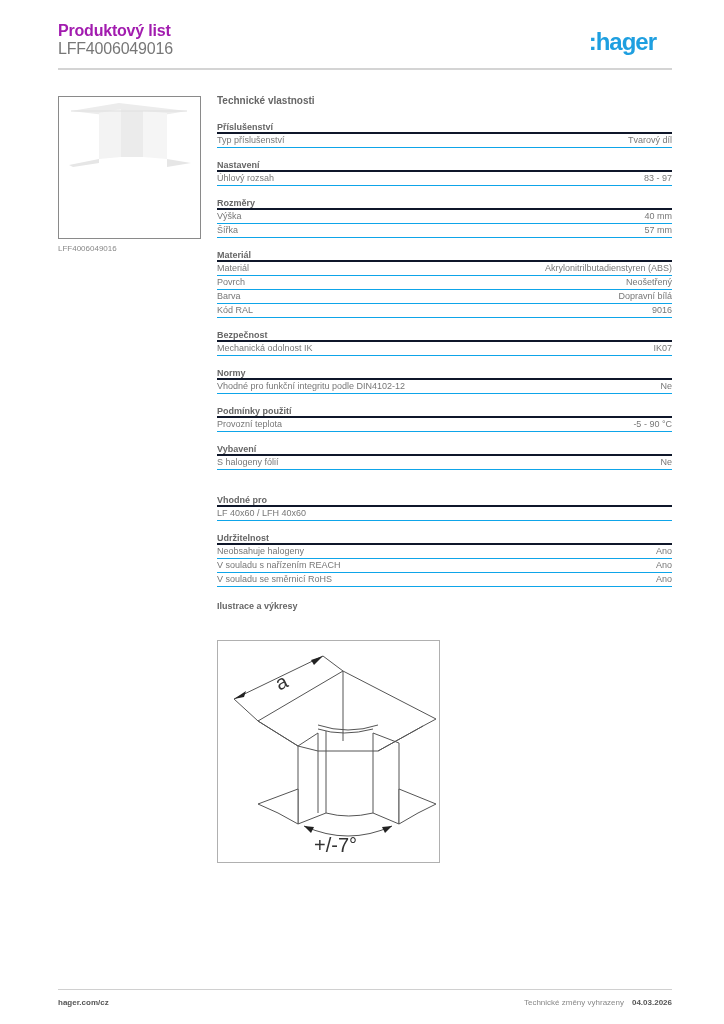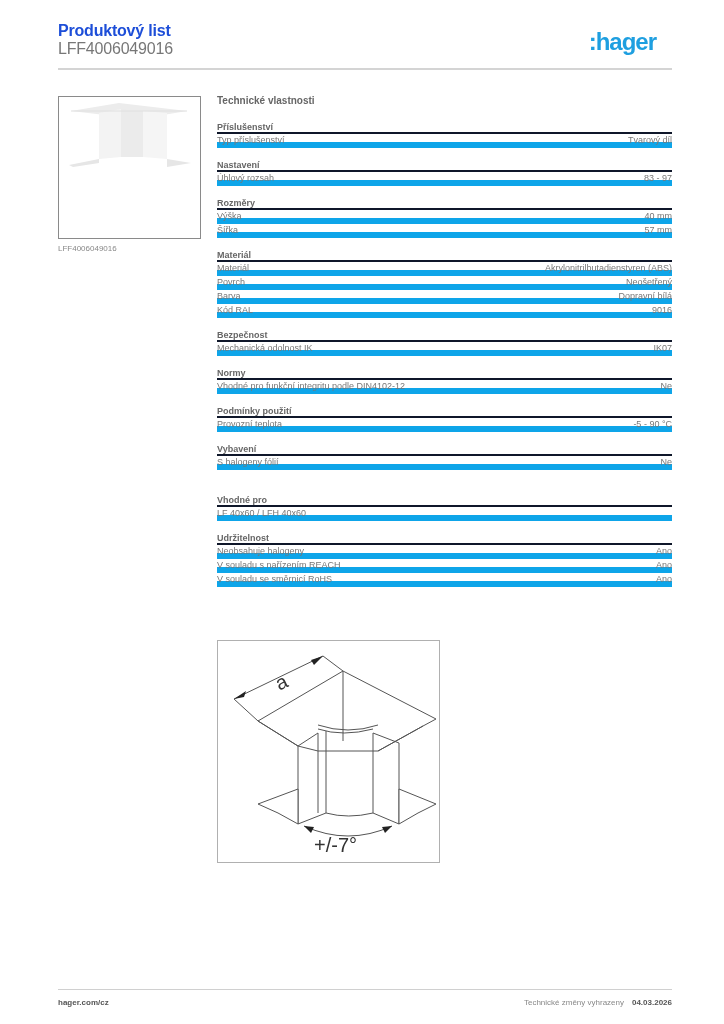--- a/index.html
+++ b/index.html
@@ -1,33 +1,33 @@
 <!DOCTYPE html>
 <html><head>
   <meta charset="utf-8">
   <style>
     * { box-sizing: border-box; margin: 0; padding: 0; }
     html, body { width: 724px; height: 1024px; background: #ffffff; overflow: hidden; }
     body { position: relative; font-family: "Liberation Sans", sans-serif; color: #6b6b6b; }
 
     .header { position: absolute; left: 58px; top: 22px; width: 614px; height: 48px; }
-    .doc-title { position: absolute; left: 0; top: 0; font-size: 16px; font-weight: bold; color: #1d4ed8; letter-spacing: -0.2px; }
+    .doc-title { position: absolute; left: 0; top: 0; font-size: 16px; font-weight: bold; color: #a21caf; letter-spacing: -0.2px; }
     .doc-subtitle { position: absolute; left: 0; top: 18px; font-size: 16px; color: #777; letter-spacing: -0.2px; }
     .logo { position: absolute; right: 16px; top: 6px; font-size: 24px; font-weight: bold; color: #1e9fe0; letter-spacing: -1px; }
     .header-rule { position: absolute; left: 58px; top: 68px; width: 614px; height: 2px; background: #d4d4d4; }
 
     .product-image { position: absolute; left: 58px; top: 96px; width: 143px; height: 143px; border: 1px solid #8a8a8a; background: #fff; }
     .product-image svg { position: absolute; left: 0; top: 0; }
     .product-caption { position: absolute; left: 58px; top: 244px; font-size: 8px; color: #888; }
 
     .specs { position: absolute; left: 217px; top: 95px; width: 455px; }
     .specs-heading { font-size: 10px; font-weight: bold; color: #666; height: 14px; line-height: 12px; margin-bottom: 12px; }
     .group { margin-bottom: 11px; }
     .group-title { font-size: 9px; font-weight: bold; color: #666; height: 13px; line-height: 12px; border-bottom: 2px solid #0f172a; }
-    .row { display: flex; justify-content: space-between; font-size: 9px; color: #777; height: 14px; line-height: 13px; border-bottom: 6px solid #0ea5e9; }
+    .row { display: flex; justify-content: space-between; font-size: 9px; color: #777; height: 14px; line-height: 13px; border-bottom: 1px solid #0ea5e9; }
     .row .value { text-align: right; }
     .group.extra-gap { margin-bottom: 24px; }
 
     .illus-heading { font-size: 9px; font-weight: bold; color: #666; margin-top: 14px; height: 14px; }
     .drawing { position: absolute; left: 217px; top: 640px; width: 223px; height: 223px; border: 1px solid #b0b0b0; background: #fff; }
     .drawing svg { position: absolute; left: 0; top: 0; }
 
     .footer-rule { position: absolute; left: 58px; top: 989px; width: 614px; height: 1px; background: #d0d0d0; }
     .footer-left { position: absolute; left: 58px; top: 998px; font-size: 8px; font-weight: bold; color: #555; }
     .footer-center { position: absolute; left: 0; width: 624px; top: 998px; text-align: right; font-size: 8px; color: #888; }
@@ -156,20 +156,21 @@
     <div class="row">
       <span>V souladu s nařízením REACH</span>
       <span class="value">Ano</span>
     </div>
     <div class="row">
       <span>V souladu se směrnicí RoHS</span>
       <span class="value">Ano</span>
     </div>
   </div>
 
+  <div class="illus-heading">Ilustrace a výkresy</div>
 </div>
 
 <div class="drawing">
   <svg width="221" height="221" viewBox="0 0 221 221" fill="none" stroke="#555" stroke-width="1">
 
     <polygon points="40,80 125,30 218,78 205,85 160,110 100,110 80,105" fill="#fff"></polygon>
     <line x1="125" y1="30" x2="125" y2="100"></line>
     <path d="M100,84 Q130,94 160,84"></path>
     <line x1="40" y1="80" x2="80" y2="105"></line>
     <line x1="205" y1="85" x2="160" y2="110"></line>

